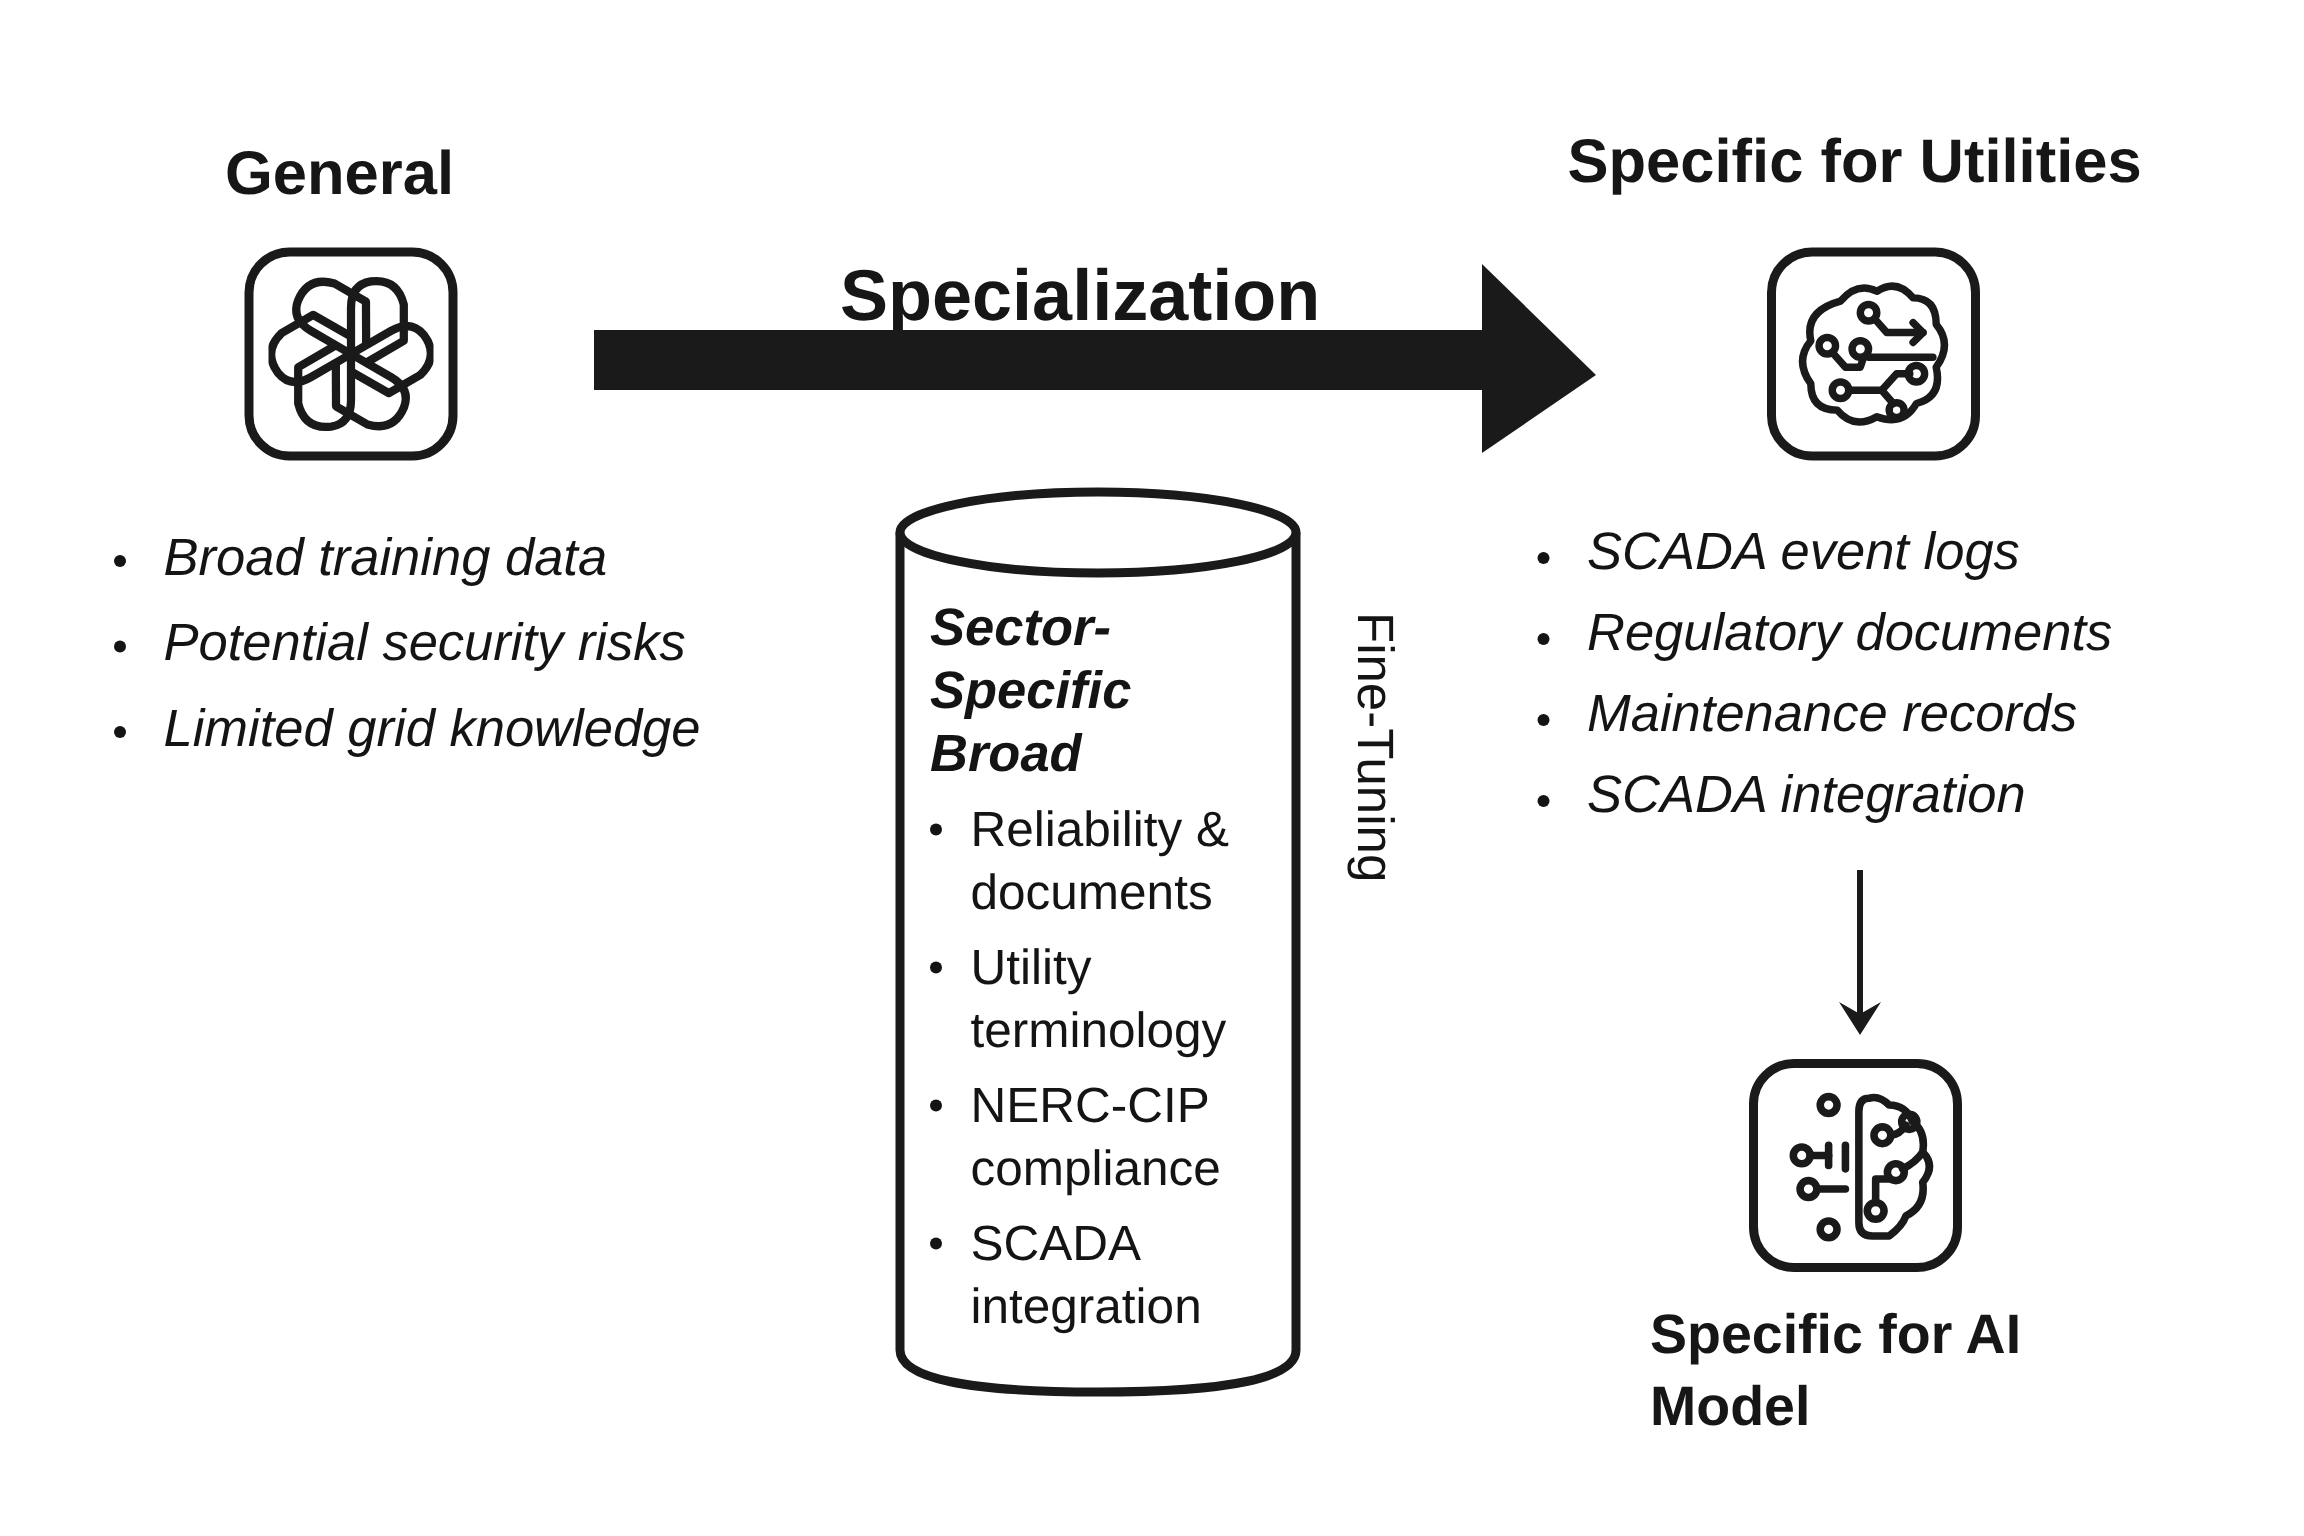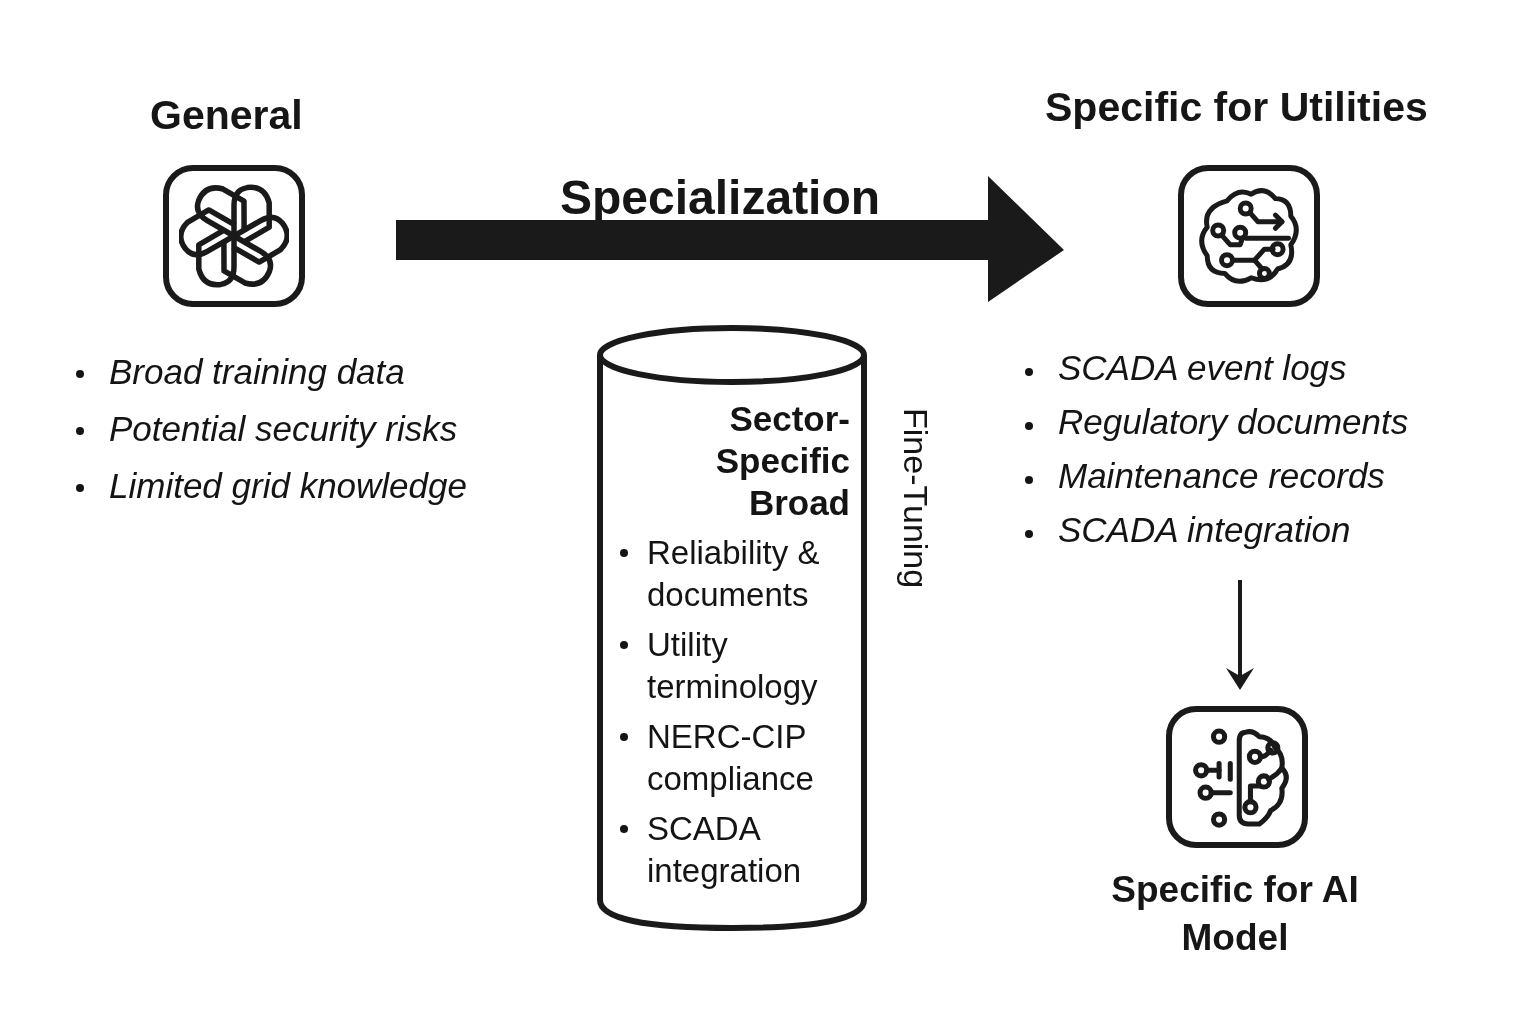--- a/index.html
+++ b/index.html
@@ -5,21 +5,21 @@
   html, body { margin: 0; padding: 0; background: #ffffff; }
   body { width: 1536px; height: 1024px; position: relative; overflow: hidden;
          font-family: "Liberation Sans", sans-serif; color: #111111; }
   .abs { position: absolute; }
   .title { font-weight: bold; font-size: 41px; white-space: nowrap; color: #161616; }
   .bullets { list-style: none; margin: 0; padding: 0; font-size: 35px; line-height: 57px; white-space: nowrap; color: #141414; }
   .bullets li { position: relative; padding-left: 33px; font-style: italic; }
   .bullets li::before { content: ""; position: absolute; left: 0; top: 27px; width: 8px; height: 8px; border-radius: 50%; background: #141414; }
   .icon-box { width: 142px; height: 142px; border: 6px solid #1a1a1a; border-radius: 30px; box-sizing: border-box; background: #fff; display: flex; align-items: center; justify-content: center; }
   .cyl-text { font-size: 33px; line-height: 42px; color: #141414; }
-  .cyl-title { font-weight: bold; font-size: 35px; line-height: 42px; text-align: right; }
+  .cyl-title { font-weight: bold; font-size: 35px; line-height: 42px; text-align: left; font-style: italic; }
   .cyl-list { list-style: none; margin: 0; padding: 0; }
   .cyl-list li { position: relative; padding-left: 27px; margin-top: 8px; }
   .cyl-list li::before { content: ""; position: absolute; left: 0; top: 17px; width: 8px; height: 8px; border-radius: 50%; background: #141414; }
   .vertical { writing-mode: vertical-rl; font-size: 34px; white-space: nowrap; color: #141414; }
 </style>
 </head>
 <body>
 
 <div class="abs title" style="left:150px; top:92px;">General</div>
 
@@ -132,16 +132,16 @@
       <path d="M71 32 Q76 32 80 26"></path>
       <circle cx="82" cy="24" r="4.5"></circle>
       <circle cx="74" cy="54" r="5"></circle>
       <path d="M70 58 L62 58 L62 72"></path>
       <circle cx="62" cy="77" r="5"></circle>
       <path d="M78 52 Q86 48 90 42"></path>
     </g>
   </svg>
 </div>
 
-<div class="abs title" style="left:1100px; top:866px; width:270px; text-align:center; font-size:37px; line-height:48px;">
+<div class="abs title" style="left:1100px; top:866px; width:270px; text-align:left; font-size:37px; line-height:48px;">
   <div>Specific for AI</div>
   <div>Model</div>
 </div>
 
 </body></html>

